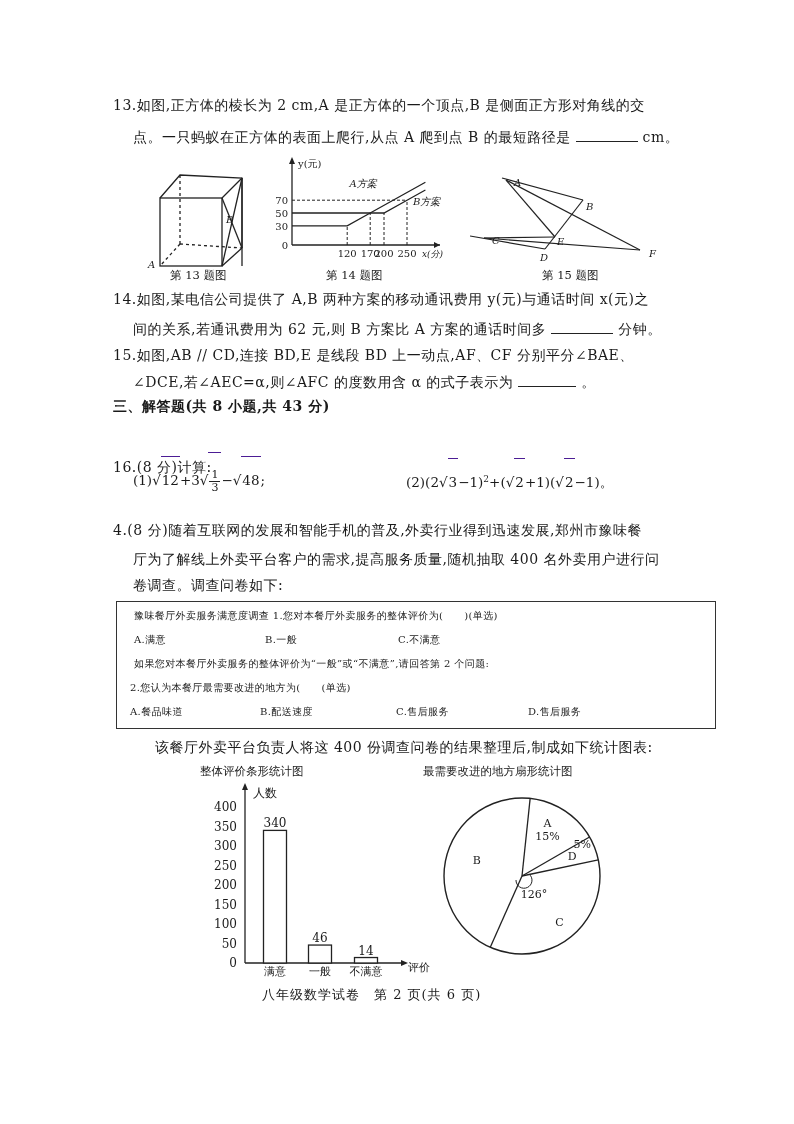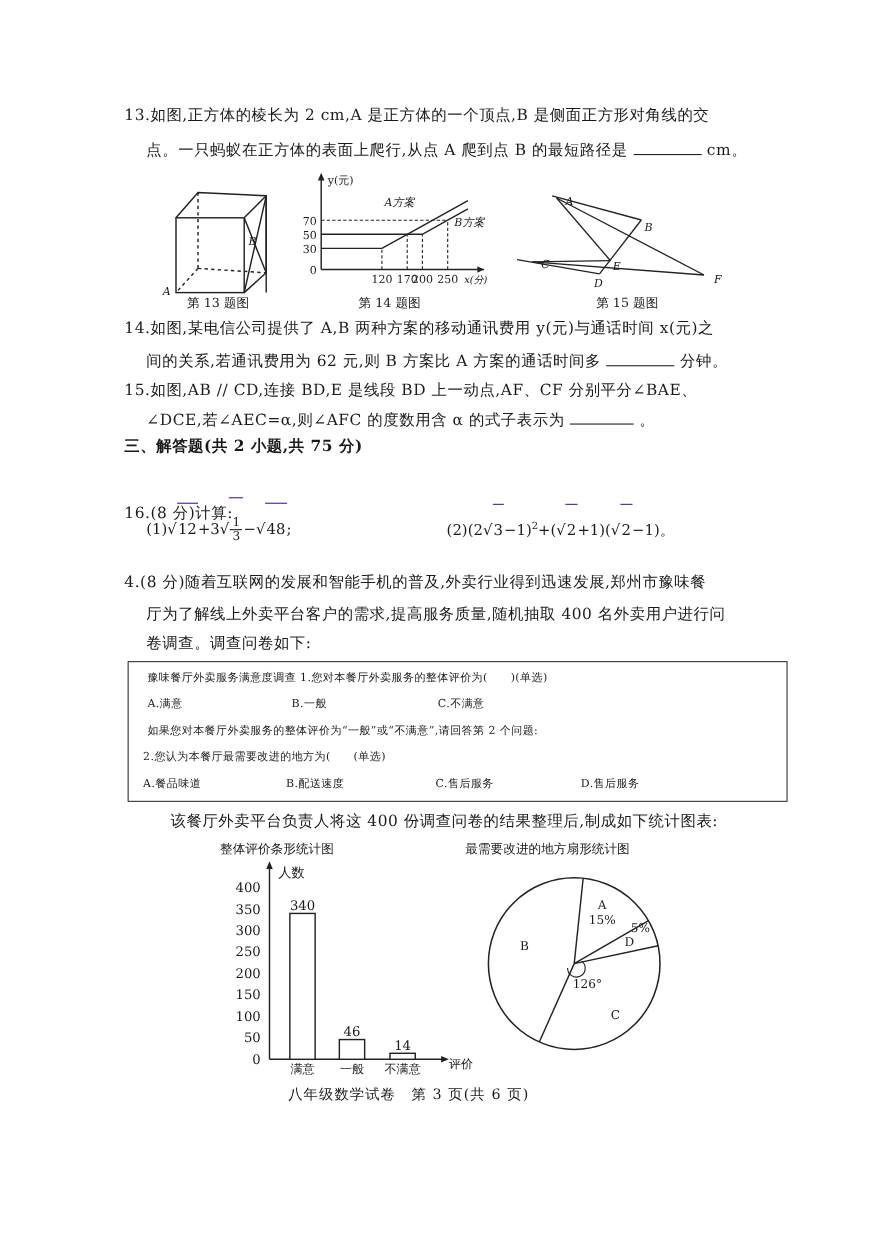--- a/index.html
+++ b/index.html
@@ -105,21 +105,21 @@
   <span>分钟。</span>
 </div>
 
 <div class="abs line" style="left:113px;top:346px;">15.如图,AB // CD,连接 BD,E 是线段 BD 上一动点,AF、CF 分别平分∠BAE、</div>
 <div class="abs line" style="left:133px;top:373px;">
   <span>∠DCE,若∠AEC=α,则∠AFC 的度数用含 α 的式子表示为</span>
   <span class="blank short"></span>
   <span>。</span>
 </div>
 
-<div class="abs line" style="left:113px;top:397px;font-weight:bold;">三、解答题(共 2 小题,共 75 分)</div>
+<div class="abs line" style="left:113px;top:397px;font-weight:bold;">三、解答题(共 8 小题,共 43 分)</div>
 
 <div class="abs line" style="left:113px;top:424px;margin-top:34px;">16.(8 分)计算:</div>
 <div class="abs math" style="left:133px;top:452px;">
   <span>(1)</span>√<span class="sqrt">12</span><span>+3</span>√<span class="sqrt"><span class="frac"><span class="num">1</span><span class="den">3</span></span></span><span>−</span>√<span class="sqrt">48</span><span>;</span>
 </div>
 <div class="abs math" style="left:406px;top:458px;">
   <span>(2)(2</span>√<span class="sqrt">3</span><span>−1)</span><sup style="font-size:9px;">2</sup><span>+(</span>√<span class="sqrt">2</span><span>+1)(</span>√<span class="sqrt">2</span><span>−1)。</span>
 </div>
 
 <div class="abs line" style="left:113px;top:521px;">4.(8 分)随着互联网的发展和智能手机的普及,外卖行业得到迅速发展,郑州市豫味餐</div>
@@ -179,13 +179,13 @@
     <text x="142.25541861342538" y="79.63783994837326" font-size="11" text-anchor="middle">D</text>
     <text x="152.25541861342538" y="67.63783994837326" font-size="11" text-anchor="middle">5%</text>
     <line x1="92" y1="96" x2="168.29551285723682" y2="79.78288811621476" stroke="#222" stroke-width="1.3"></line>
     <text x="129.4521943011324" y="146.37043099618623" font-size="11" text-anchor="middle">C</text>
     <line x1="92" y1="96" x2="60.274541840087615" y2="167.25654569612288" stroke="#222" stroke-width="1.3"></line>
     <text x="46.79467132967161" y="83.88726868920202" font-size="11" text-anchor="middle">B</text>
     <path d="M 86 100 A 8 8 0 1 0 99 94" fill="none" stroke="#222" stroke-width="1"></path>
     <text x="104" y="118" font-size="11" text-anchor="middle">126°</text>
   </svg>
 
-<div class="abs footer" style="left:262px;top:986px;">八年级数学试卷　第 3 页(共 6 页)</div>
+<div class="abs footer" style="left:262px;top:986px;">八年级数学试卷　第 2 页(共 6 页)</div>
 
 </body></html>

